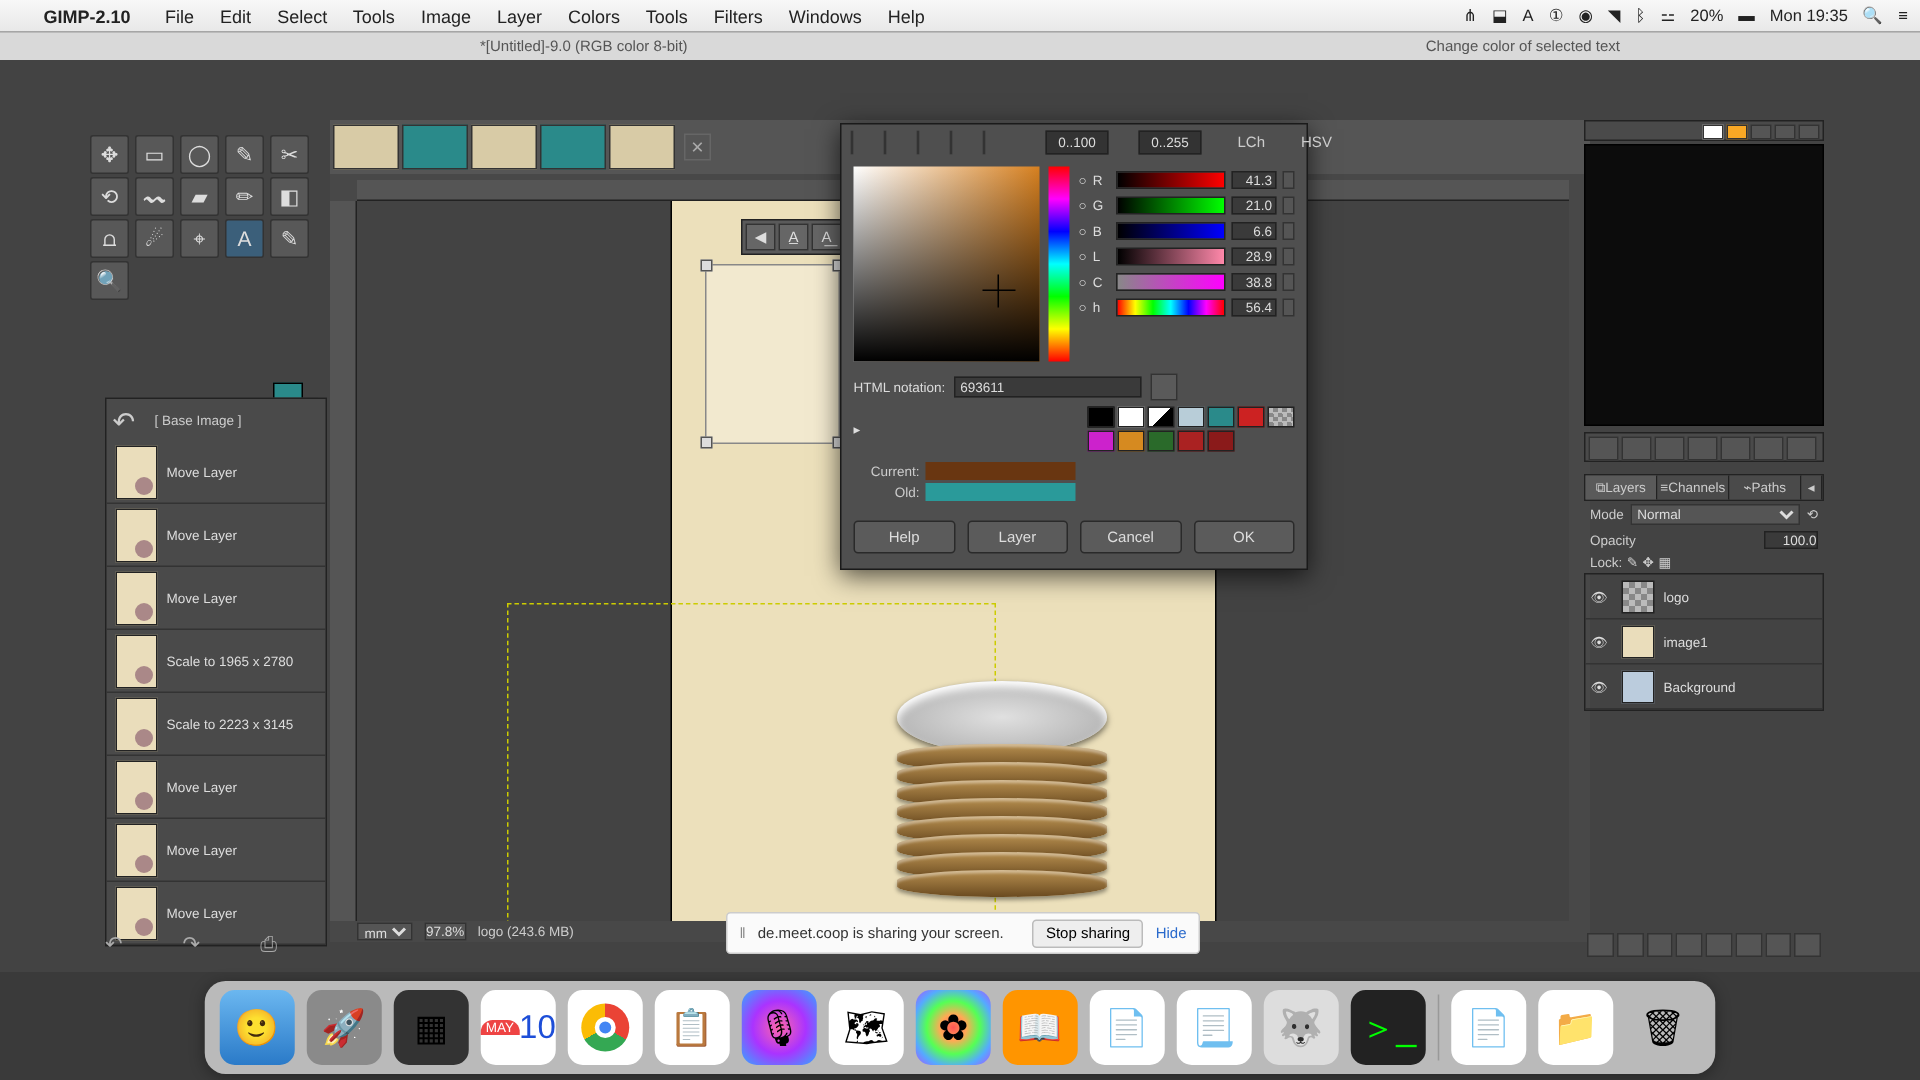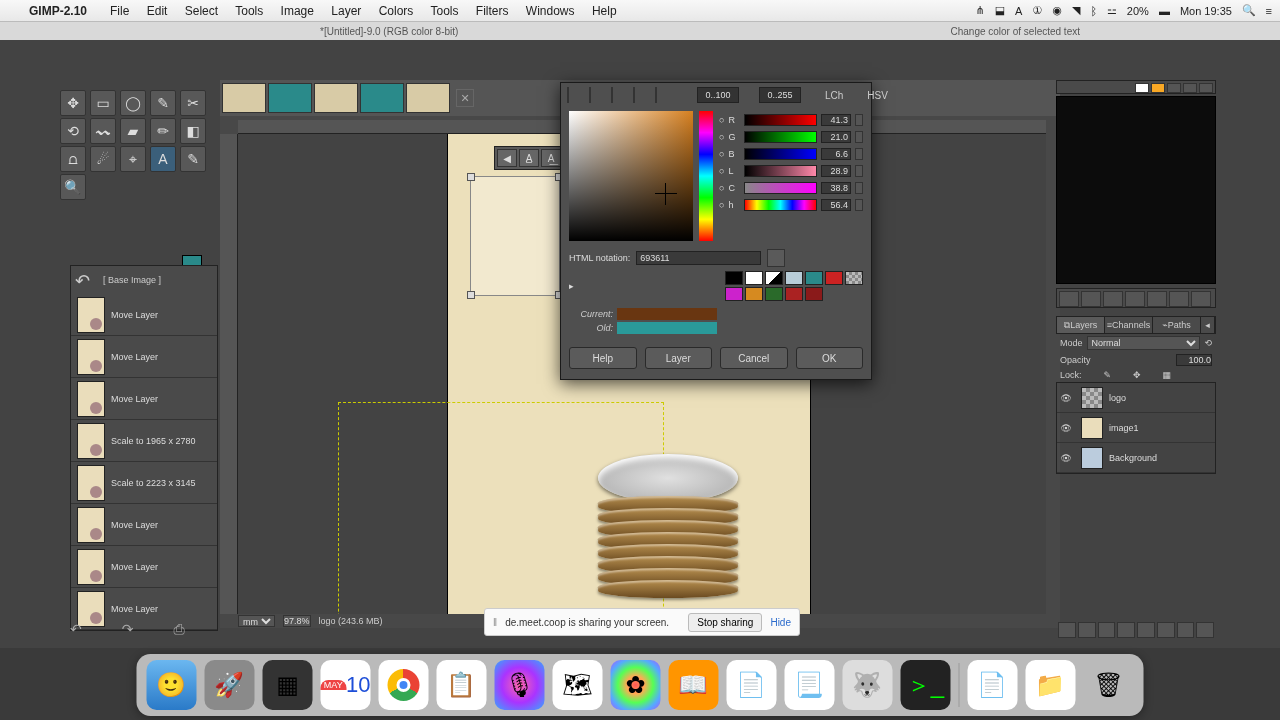--- a/index.html
+++ b/index.html
@@ -86,38 +86,38 @@
 .track.b { background: linear-gradient(to right, #000, #00f); }
 .track.l { background: linear-gradient(to right, #000, #f8a); }
 .track.c { background: linear-gradient(to right, #888, #f0f); }
 .track.h { background: linear-gradient(to right, red, yellow, #0f0, cyan, blue, magenta, red); }
 .htmlrow { display: flex; align-items: center; padding: 4px 8px; gap: 6px; font-size: 9px; color: #ddd; }
 .htmlrow input { flex: 0 0 50px; background: #3a3a3a; color: #ddd; border: 1px solid #222; font-size: 9px; padding: 1px 3px; }
 .htmlrow .dropper { width: 18px; height: 18px; background: #5a5a5a; border: 1px solid #333; }
 .swatchgrid { display: grid; grid-template-columns: repeat(7, 18px); gap: 2px; margin-left: auto; }
 .swatchgrid .sw { width: 18px; height: 14px; border: 1px solid #222; }
 .curold { padding: 2px 8px 6px; font-size: 9px; color: #ccc; }
-.curold .row { display: flex; align-items: center; height: 14px; font-style: italic; }
+.curold .row { display: flex; align-items: center; height: 14px; }
 .curold .lbl { width: 44px; text-align: right; margin-right: 4px; }
 .curold .bar { flex: 0 0 100px; height: 12px; }
 .dlgbtns { display: flex; gap: 8px; padding: 6px 8px 10px; }
 .dlgbtns button { flex: 1; height: 22px; background: #5b5b5b; color: #ddd; border: 1px solid #2a2a2a; border-radius: 3px; font-size: 10px; cursor: pointer; }
 
 
 .rpanel { position: absolute; right: 64px; top: 40px; width: 160px; bottom: 10px; }
 .preview { height: 188px; background: #0c0c0c; border: 1px solid #000; margin-bottom: 4px; }
 .rtoolrow { height: 20px; background: #4a4a4a; display: flex; gap: 2px; padding: 2px; border: 1px solid #222; }
 .rtoolrow .b { width: 20px; height: 16px; background: #555; border: 1px solid #333; cursor: pointer; }
 .layerstabs { height: 18px; display: flex; font-size: 9px; color: #ccc; border: 1px solid #222; margin-top: 8px; }
 .layerstabs .t { flex: 1; display: flex; align-items: center; justify-content: center; background: #4a4a4a; border-right: 1px solid #222; cursor: pointer; }
 .layerstabs .t.active { background: #5a5a5a; }
 .layerhdr { font-size: 9px; color: #ccc; padding: 2px 4px; display: flex; align-items: center; gap: 4px; }
 .layerhdr select { flex: 1; background: #555; color: #ddd; border: 1px solid #333; font-size: 9px; height: 14px; }
 .layerhdr .op { width: 36px; background: #3a3a3a; color: #ddd; border: 1px solid #222; font-size: 9px; text-align: right; }
-.lockrow { font-size: 9px; color: #ccc; padding: 2px 4px; display: flex; gap: 22px; align-items: center; }
+.lockrow { font-size: 9px; color: #ccc; padding: 2px 4px; display: flex; gap: 3px; align-items: center; }
 .layerlist { border: 1px solid #222; }
 .layeritem { display: flex; align-items: center; height: 30px; font-size: 9px; color: #ddd; border-bottom: 1px solid #333; }
 .layeritem .eye { width: 18px; text-align: center; cursor: pointer; }
 .layeritem .thumb { width: 22px; height: 22px; background: #eaddbb; margin: 0 6px; border: 1px solid #222; }
 .layeritem .thumb.checker { background: repeating-conic-gradient(#888 0 25%, #bbb 0 50%) 0 0/8px 8px; }
 .layeritem .thumb.blue { background: #bcd; }
 .layerbtns { height: 18px; display: flex; gap: 2px; padding: 2px; }
 .layerbtns .b { width: 18px; height: 16px; background: #555; border: 1px solid #333; cursor: pointer; }
 
 

